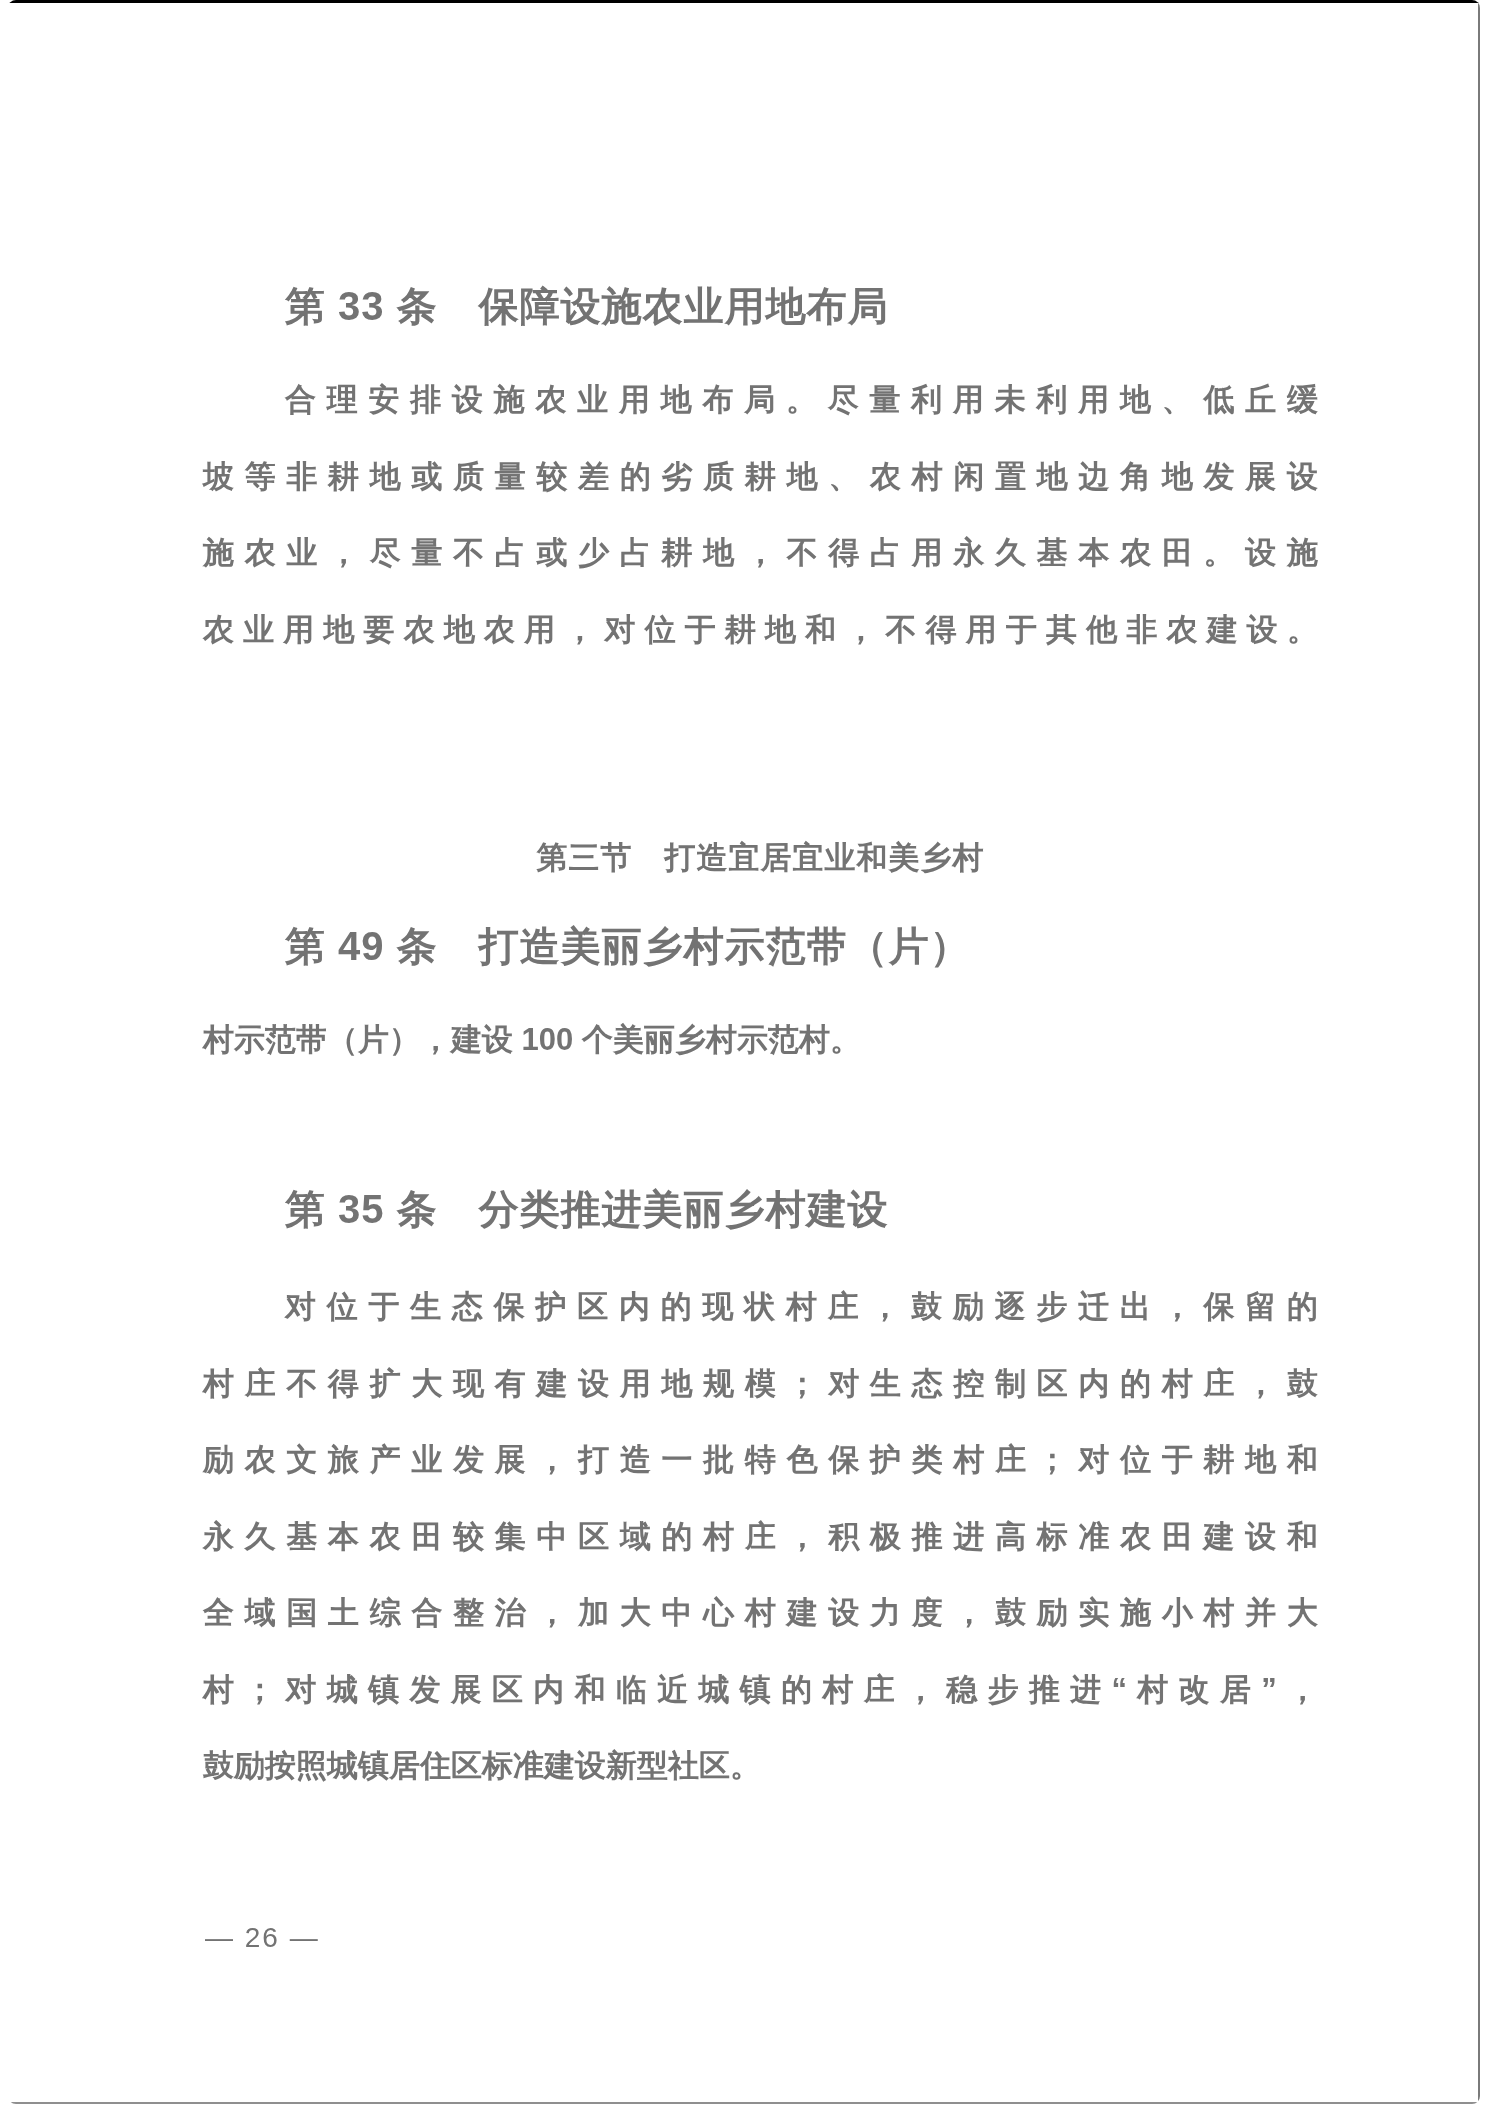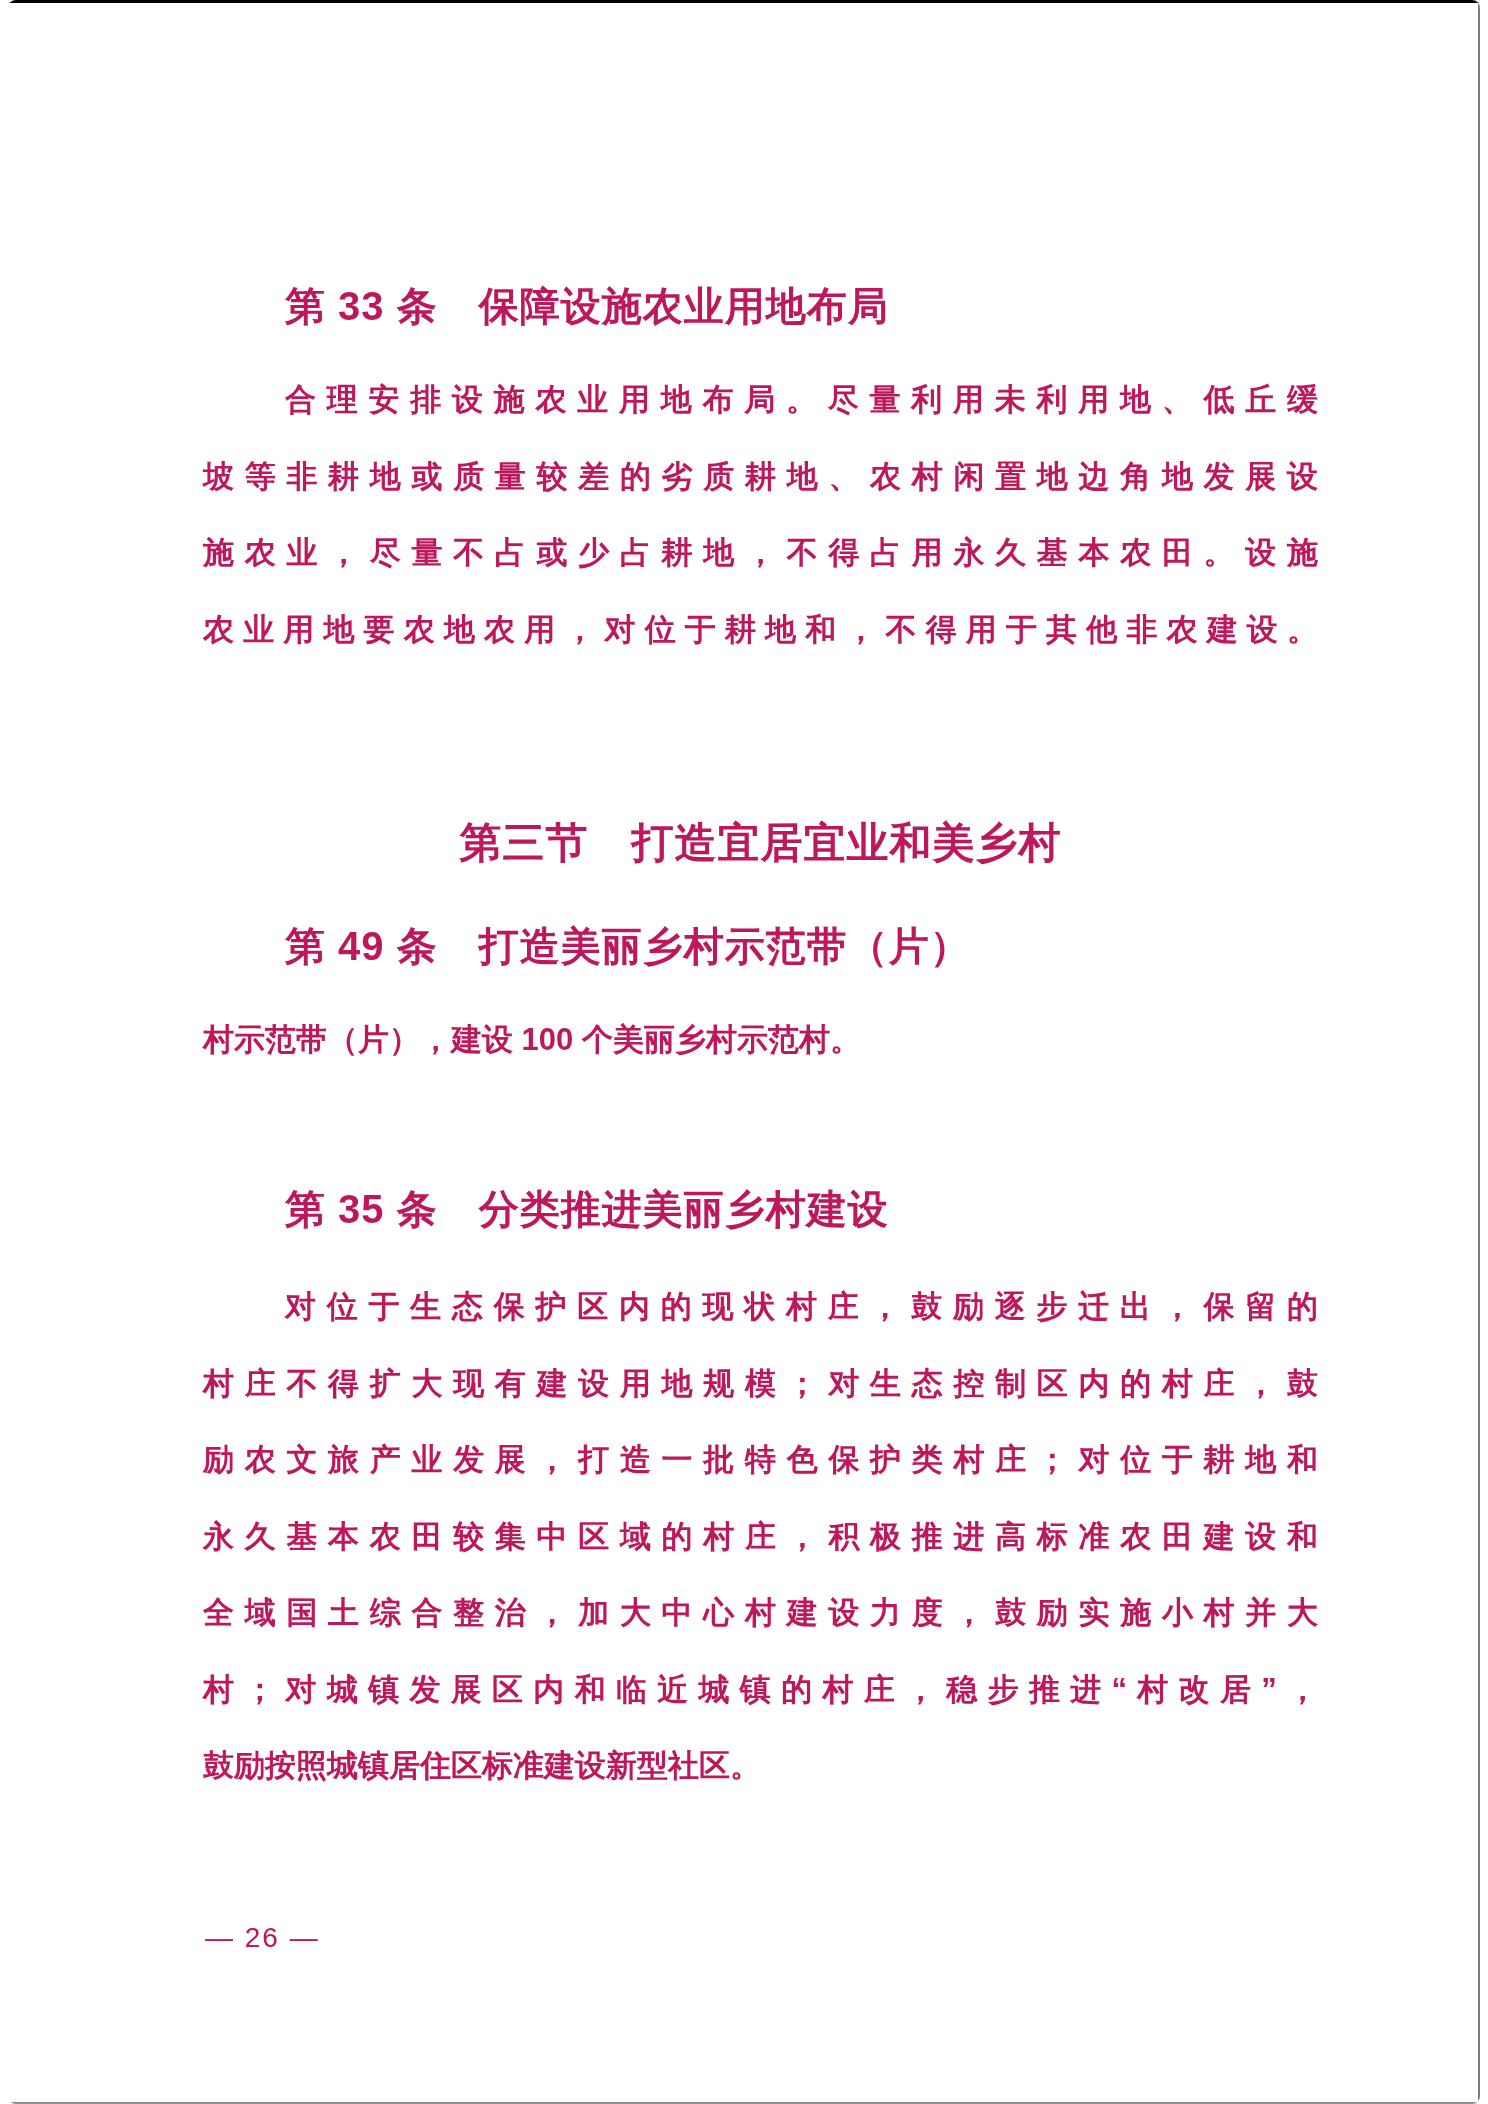--- a/index.html
+++ b/index.html
@@ -5,21 +5,21 @@
   html, body {
     margin: 0;
     padding: 0;
     background: #ffffff;
   }
   .page {
     position: relative;
     width: 1472px;
     height: 2104px;
     background: #ffffff;
-    color: #be185d;
+    color: #737373;
     font-family: "Liberation Sans", sans-serif;
     overflow: hidden;
     margin: 0 auto;
     border-radius: 8px;
   }
   
   .edge-top {
     position: absolute; top: 0; left: 0; width: 100%; height: 3px;
     background: #000000;
   }
@@ -39,26 +39,27 @@
   }
   .article-heading {
     font-size: 40px;
     font-weight: 700;
     line-height: 1;
     padding-left: 82px;
     letter-spacing: 1px;
     white-space: nowrap;
   }
   .section-heading {
-    font-size: 42px;
+    font-size: 31px;
     font-weight: 700;
     line-height: 1;
     text-align: center;
     letter-spacing: 1px;
     white-space: nowrap;
+    margin-top: 20px;
   }
   .para .line {
     font-size: 31px;
     font-weight: 700;
     line-height: 76.5px;
     height: 76.5px;
     text-align: justify;
     text-align-last: justify;
   }
   .para .line.first {

